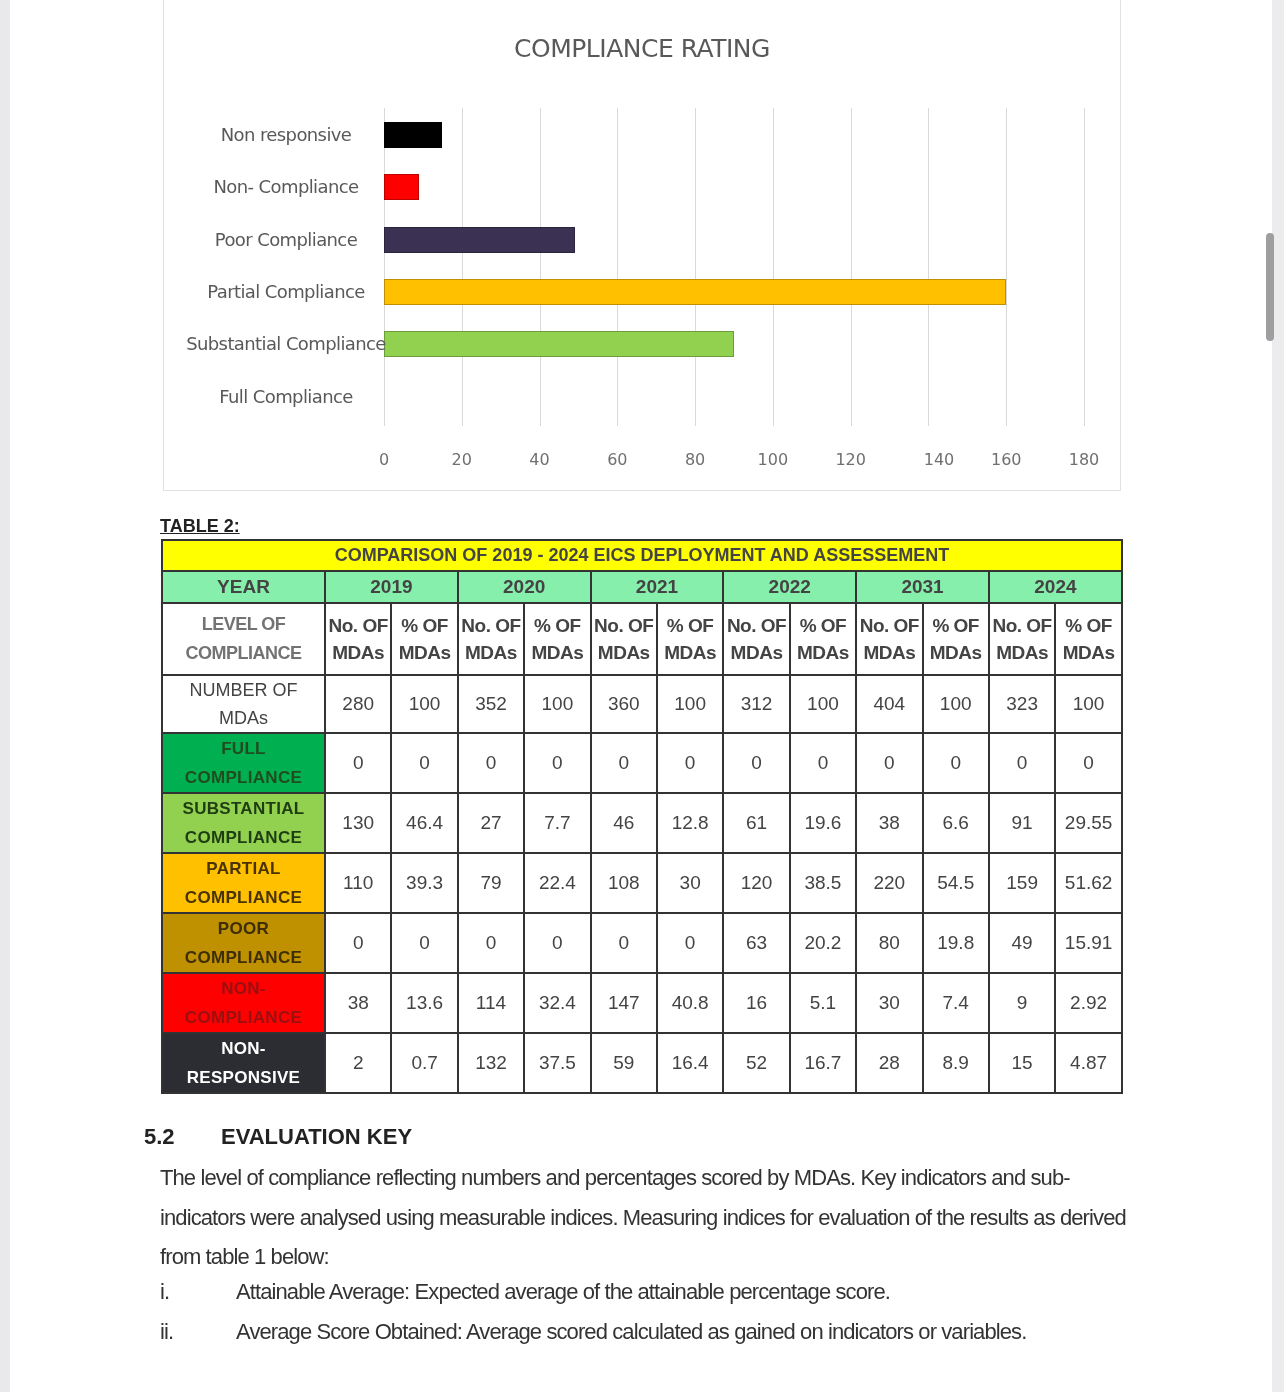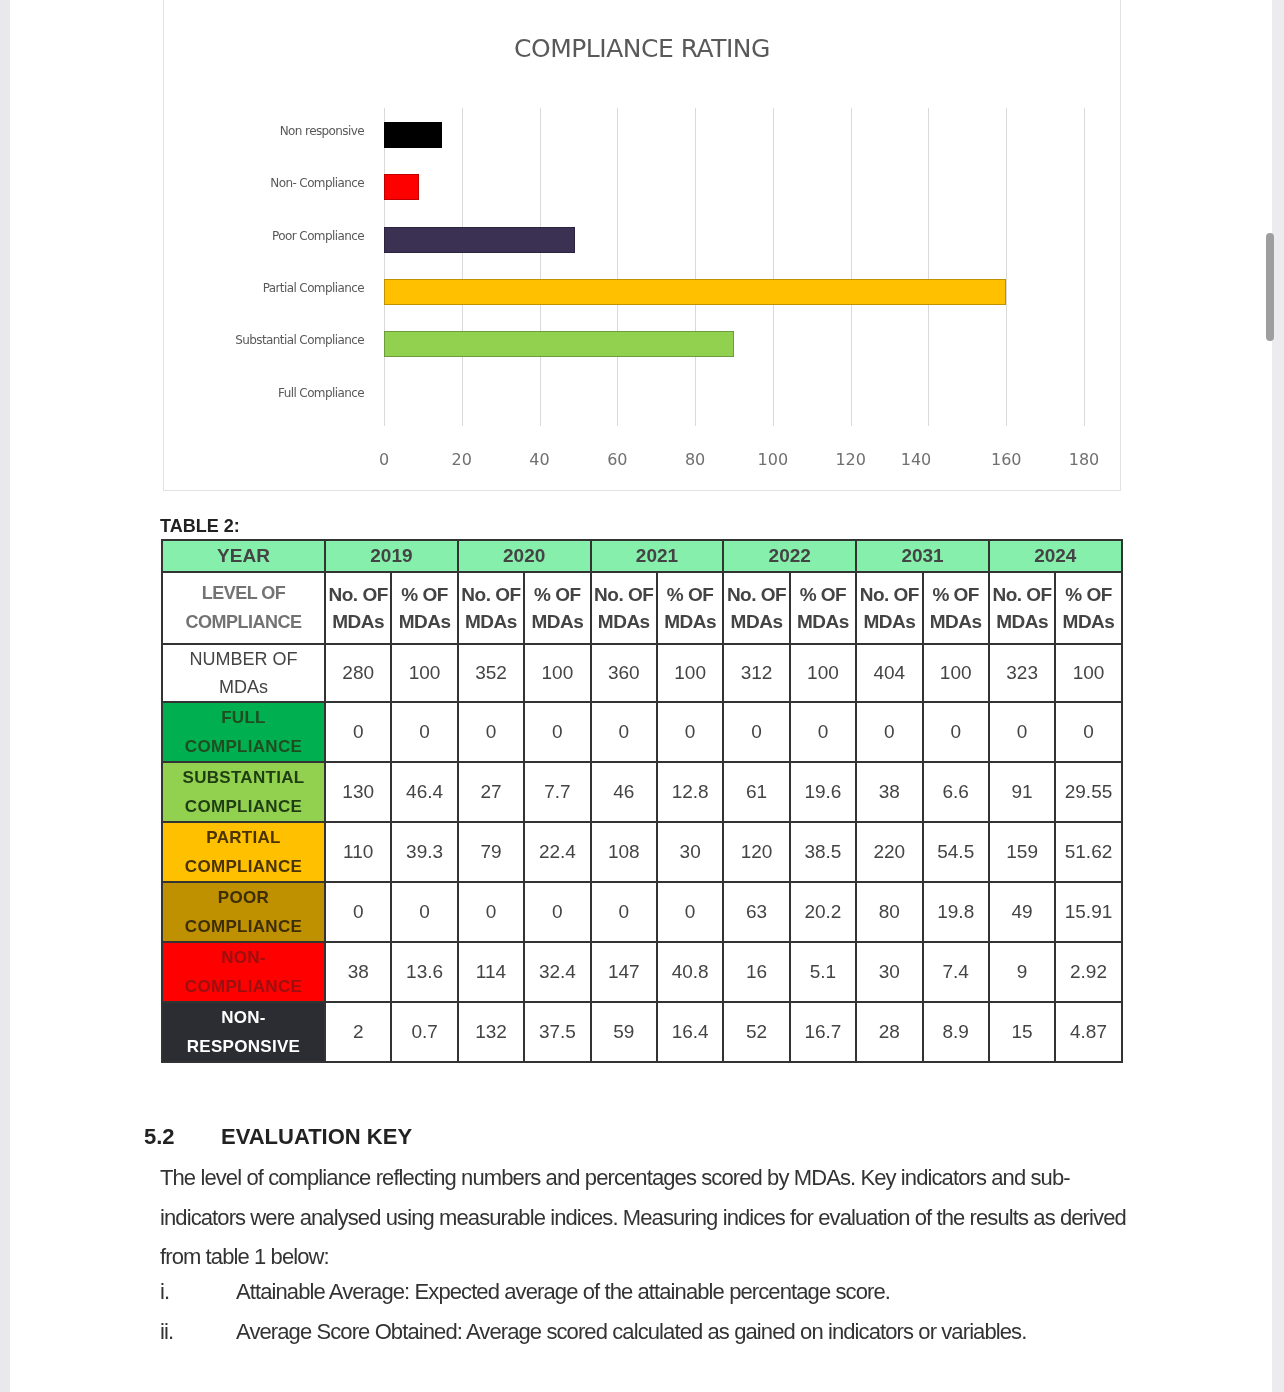--- a/index.html
+++ b/index.html
@@ -27,32 +27,32 @@
     border: 1px solid #e2e2e2; border-top: none; background: #fff;
   }
   .chart-title {
     position: absolute; left: 0; right: 0; top: 34px; text-align: center;
     font-family: "DejaVu Sans", sans-serif; font-size: 25px; color: #595959;
     letter-spacing: -0.5px;
   }
   .plot { position: absolute; left: 220px; top: 108px; width: 700px; height: 318px; }
   .gridline { position: absolute; top: 0; bottom: 0; width: 1px; background: #d9d9d9; }
   .cat-label {
-    position: absolute; right: 756px; width: 220px; text-align: right;
-    font-family: "DejaVu Sans", sans-serif; font-size: 12px; color: #595959;
+    position: absolute; right: 724px; width: 220px; text-align: center;
+    font-family: "DejaVu Sans", sans-serif; font-size: 18px; color: #595959;
     letter-spacing: -0.6px;
   }
   .bar { position: absolute; height: 26px; border: 1px solid rgba(0,0,0,0.25); box-sizing: border-box; }
   .tick {
     position: absolute; top: 450px; font-family: "DejaVu Sans", sans-serif;
     font-size: 16px; color: #707070; transform: translateX(-50%);
   }
   
   .table-label {
-    position: absolute; left: 160px; top: 516px; font-size: 18px; font-weight: bold; color: #222;
+    position: absolute; left: 160px; top: 516px; font-size: 18px; font-weight: bold; color: #222; text-decoration: underline;
   }
   table.cmp {
     position: absolute; left: 161px; top: 539px; width: 960px;
     border-collapse: collapse; table-layout: fixed;
     font-family: "Liberation Sans", sans-serif;
   }
   table.cmp td, table.cmp th {
     border: 2px solid #333; text-align: center; padding: 0; color: #444;
   }
   .banner td {
@@ -112,32 +112,35 @@
       <div class="cat-label" style="top: 333.2px;">Substantial Compliance</div>
       <div class="cat-label" style="top: 385.5px;">Full Compliance</div>
     </div>
 <div class="tick" style="left: 220px;">0</div>
     <div class="tick" style="left: 297.778px;">20</div>
     <div class="tick" style="left: 375.556px;">40</div>
     <div class="tick" style="left: 453.333px;">60</div>
     <div class="tick" style="left: 531.111px;">80</div>
     <div class="tick" style="left: 608.889px;">100</div>
     <div class="tick" style="left: 686.667px;">120</div>
-    <div class="tick" style="left: 752px;">140</div>
+    <div class="tick" style="left: 775px;">140</div>
     <div class="tick" style="left: 842.222px;">160</div>
     <div class="tick" style="left: 920px;">180</div>
   </div>
 
 <div class="table-label">TABLE 2:</div>
 <table class="cmp">
   <colgroup>
     <col style="width:163px">
     <col span="12" style="width:66.4px">
   </colgroup>
   <tbody id="tbody">
+    <tr class="banner">
+      <td colspan="13">COMPARISON OF 2019 - 2024 EICS DEPLOYMENT AND ASSESSEMENT</td>
+    </tr>
     <tr class="year-row" id="year-row">
       <th>YEAR</th>
     <th colspan="2">2019</th>
         <th colspan="2">2020</th>
         <th colspan="2">2021</th>
         <th colspan="2">2022</th>
         <th colspan="2">2031</th>
         <th colspan="2">2024</th>
       </tr>
     <tr class="hdr-row" id="hdr-row">

